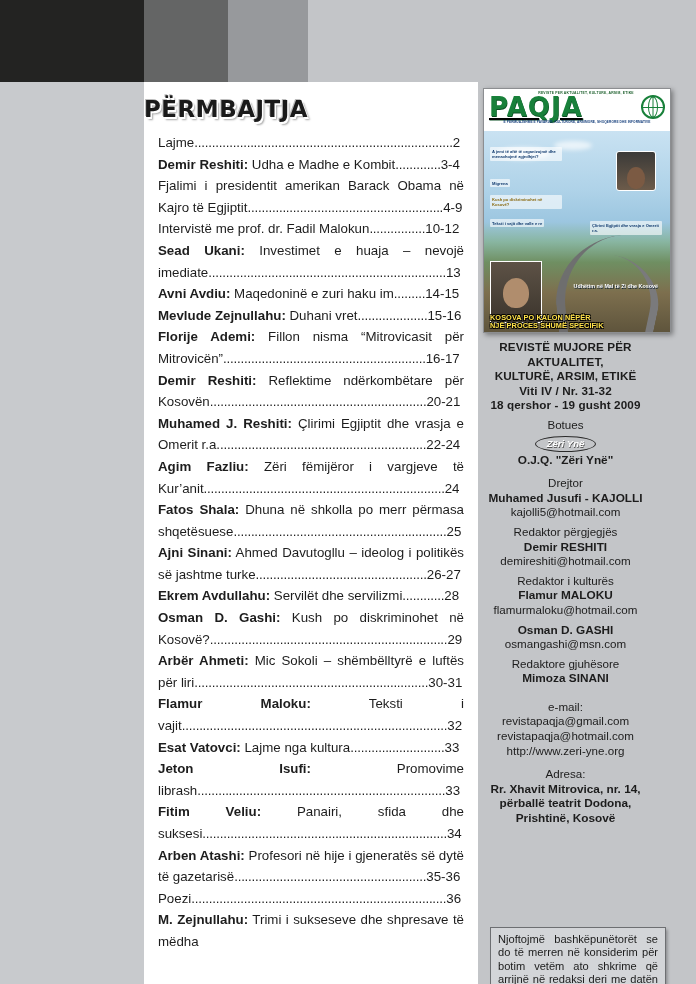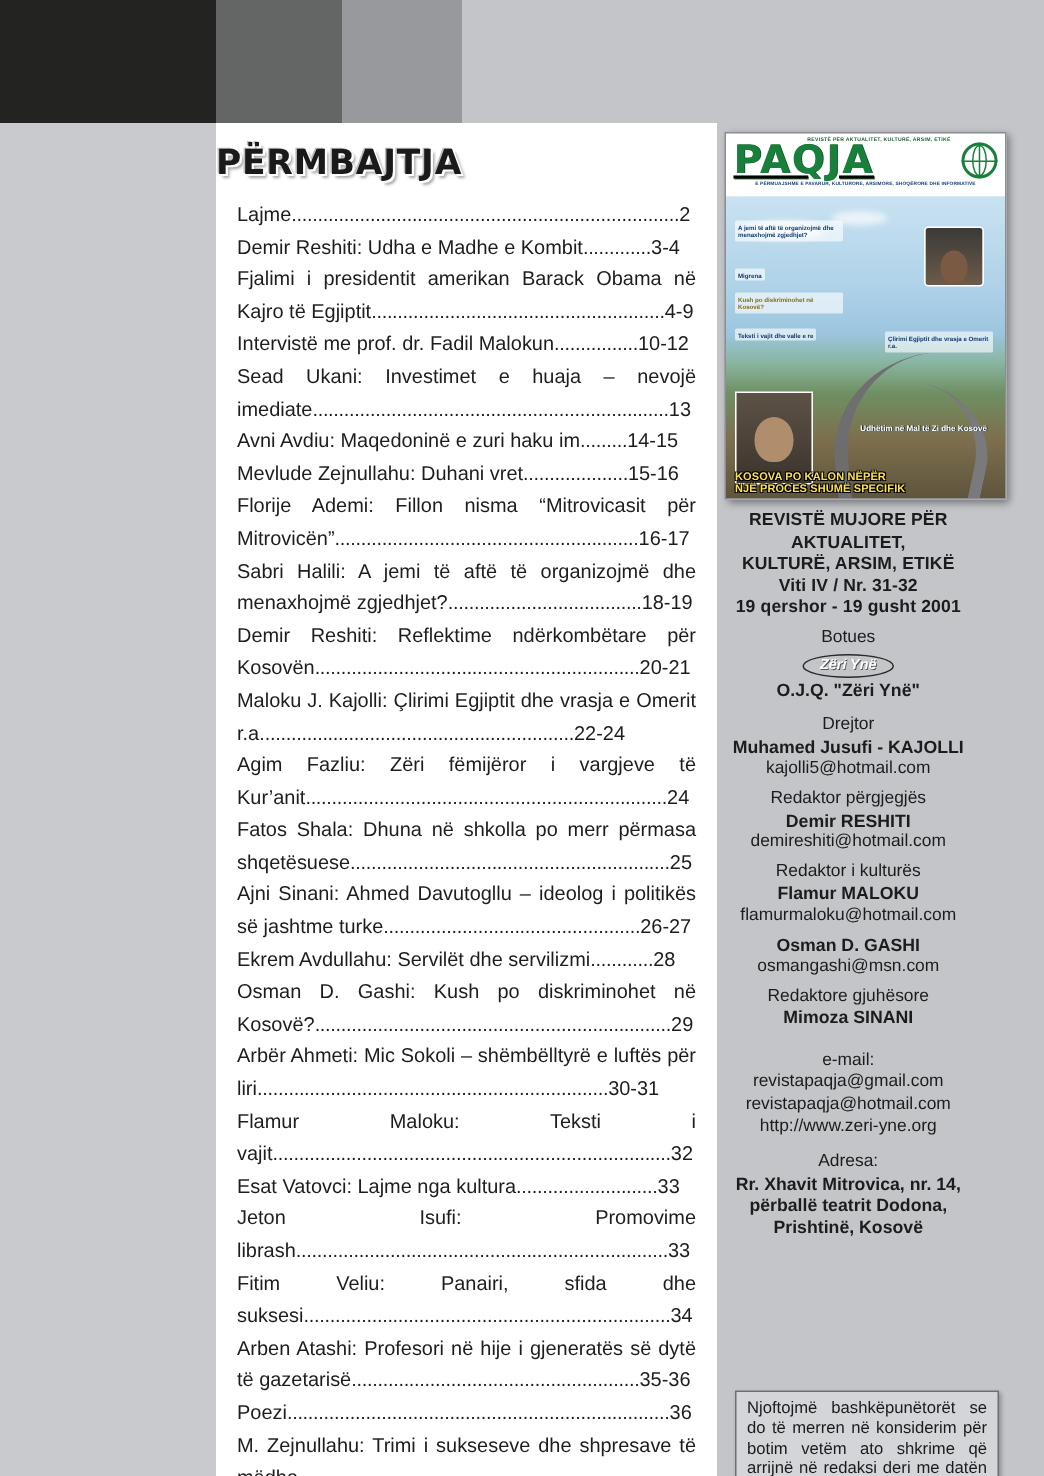--- a/index.html
+++ b/index.html
@@ -92,21 +92,21 @@
   .toc-entry {
     font-size: 13.3px;
     line-height: 21.6px;
     color: #1d1d1d;
     text-align: justify;
     margin-bottom: 0px;
     font-family: "Liberation Sans", sans-serif;
     word-spacing: 0px;
   }
   .toc-entry .author {
-    font-weight: normal;
+    font-weight: bold;
   }
   .toc-entry .leader {
     letter-spacing: -0.2px;
   }
   .toc-entry .pg {
     font-weight: normal;
   }
 
   
   .thumb {
@@ -452,23 +452,22 @@
   </div>
   <ul class="toc-list" id="toc-host">
       <li class="toc-entry"><span>Lajme</span><span class="leader">..........................................................................</span><span class="pg">2</span></li>
       <li class="toc-entry"><span class="author">Demir Reshiti:</span><span> Udha e Madhe e Kombit</span><span class="leader">.............</span><span class="pg">3-4</span></li>
       <li class="toc-entry"><span>Fjalimi i presidentit amerikan Barack Obama në Kajro të Egjiptit</span><span class="leader">........................................................</span><span class="pg">4-9</span></li>
       <li class="toc-entry"><span>Intervistë me prof. dr. Fadil Malokun</span><span class="leader">................</span><span class="pg">10-12</span></li>
       <li class="toc-entry"><span class="author">Sead Ukani:</span><span> Investimet e huaja – nevojë imediate</span><span class="leader">....................................................................</span><span class="pg">13</span></li>
       <li class="toc-entry"><span class="author">Avni Avdiu:</span><span> Maqedoninë e zuri haku im</span><span class="leader">.........</span><span class="pg">14-15</span></li>
       <li class="toc-entry"><span class="author">Mevlude Zejnullahu:</span><span> Duhani vret</span><span class="leader">....................</span><span class="pg">15-16</span></li>
       <li class="toc-entry"><span class="author">Florije Ademi:</span><span> Fillon nisma “Mitrovicasit për Mitrovicën”</span><span class="leader">..........................................................</span><span class="pg">16-17</span></li>
-      <li class="toc-entry"><span class="author">Sabri Halili:</span><span> A jemi të aftë të organizojmë dhe menaxhojmë zgjedhjet?</span><span class="leader">.....................................</span><span class="pg">18-19</span></li>
       <li class="toc-entry"><span class="author">Demir  Reshiti:</span><span> Reflektime ndërkombëtare për Kosovën</span><span class="leader">..............................................................</span><span class="pg">20-21</span></li>
-      <li class="toc-entry"><span class="author">Maloku J. Kajolli:</span><span> Çlirimi Egjiptit dhe vrasja e Omerit r.a.</span><span class="leader">...........................................................</span><span class="pg">22-24</span></li>
+      <li class="toc-entry"><span class="author">Muhamed J. Reshiti:</span><span> Çlirimi Egjiptit dhe vrasja e Omerit r.a.</span><span class="leader">...........................................................</span><span class="pg">22-24</span></li>
       <li class="toc-entry"><span class="author">Agim Fazliu:</span><span> Zëri fëmijëror i vargjeve të Kur’anit</span><span class="leader">.....................................................................</span><span class="pg">24</span></li>
       <li class="toc-entry"><span class="author">Fatos Shala:</span><span> Dhuna në shkolla po merr përmasa shqetësuese</span><span class="leader">.............................................................</span><span class="pg">25</span></li>
       <li class="toc-entry"><span class="author">Ajni Sinani:</span><span> Ahmed Davutogllu – ideolog i politikës së jashtme turke</span><span class="leader">.................................................</span><span class="pg">26-27</span></li>
       <li class="toc-entry"><span class="author">Ekrem Avdullahu:</span><span> Servilët dhe servilizmi</span><span class="leader">............</span><span class="pg">28</span></li>
       <li class="toc-entry"><span class="author">Osman D. Gashi:</span><span> Kush po diskriminohet në Kosovë?</span><span class="leader">....................................................................</span><span class="pg">29</span></li>
       <li class="toc-entry"><span class="author">Arbër Ahmeti:</span><span> Mic Sokoli – shëmbëlltyrë e luftës për liri</span><span class="leader">...................................................................</span><span class="pg">30-31</span></li>
       <li class="toc-entry"><span class="author">Flamur Maloku:</span><span> Teksti i vajit</span><span class="leader">............................................................................</span><span class="pg">32</span></li>
       <li class="toc-entry"><span class="author">Esat Vatovci:</span><span> Lajme nga kultura</span><span class="leader">...........................</span><span class="pg">33</span></li>
       <li class="toc-entry"><span class="author">Jeton Isufi:</span><span> Promovime librash</span><span class="leader">.......................................................................</span><span class="pg">33</span></li>
       <li class="toc-entry"><span class="author">Fitim Veliu:</span><span> Panairi, sfida dhe suksesi</span><span class="leader">......................................................................</span><span class="pg">34</span></li>
@@ -517,21 +516,21 @@
           <div>KOSOVA PO KALON NËPËR</div>
           <div>NJË PROCES SHUMË SPECIFIK</div>
         </div>
     </div>
   </div>
 
   <div class="info-body">
     <div class="ln head">REVISTË MUJORE PËR AKTUALITET,</div>
     <div class="ln head">KULTURË, ARSIM, ETIKË</div>
     <div class="ln head">Viti IV / Nr. 31-32</div>
-    <div class="ln head">19 qershor - 19 gusht 2001</div>
+    <div class="ln head">18 qershor - 19 gusht 2009</div>
     <div class="gap-sm"></div>
     <div class="ln">Botues</div>
     <div>
       <span class="zeri-logo">Zëri Ynë</span>
     </div>
     <div class="ln b">O.J.Q. "Zëri Ynë"</div>
 
     <div class="gap"></div>
     <div id="roles-host">
         <div>

